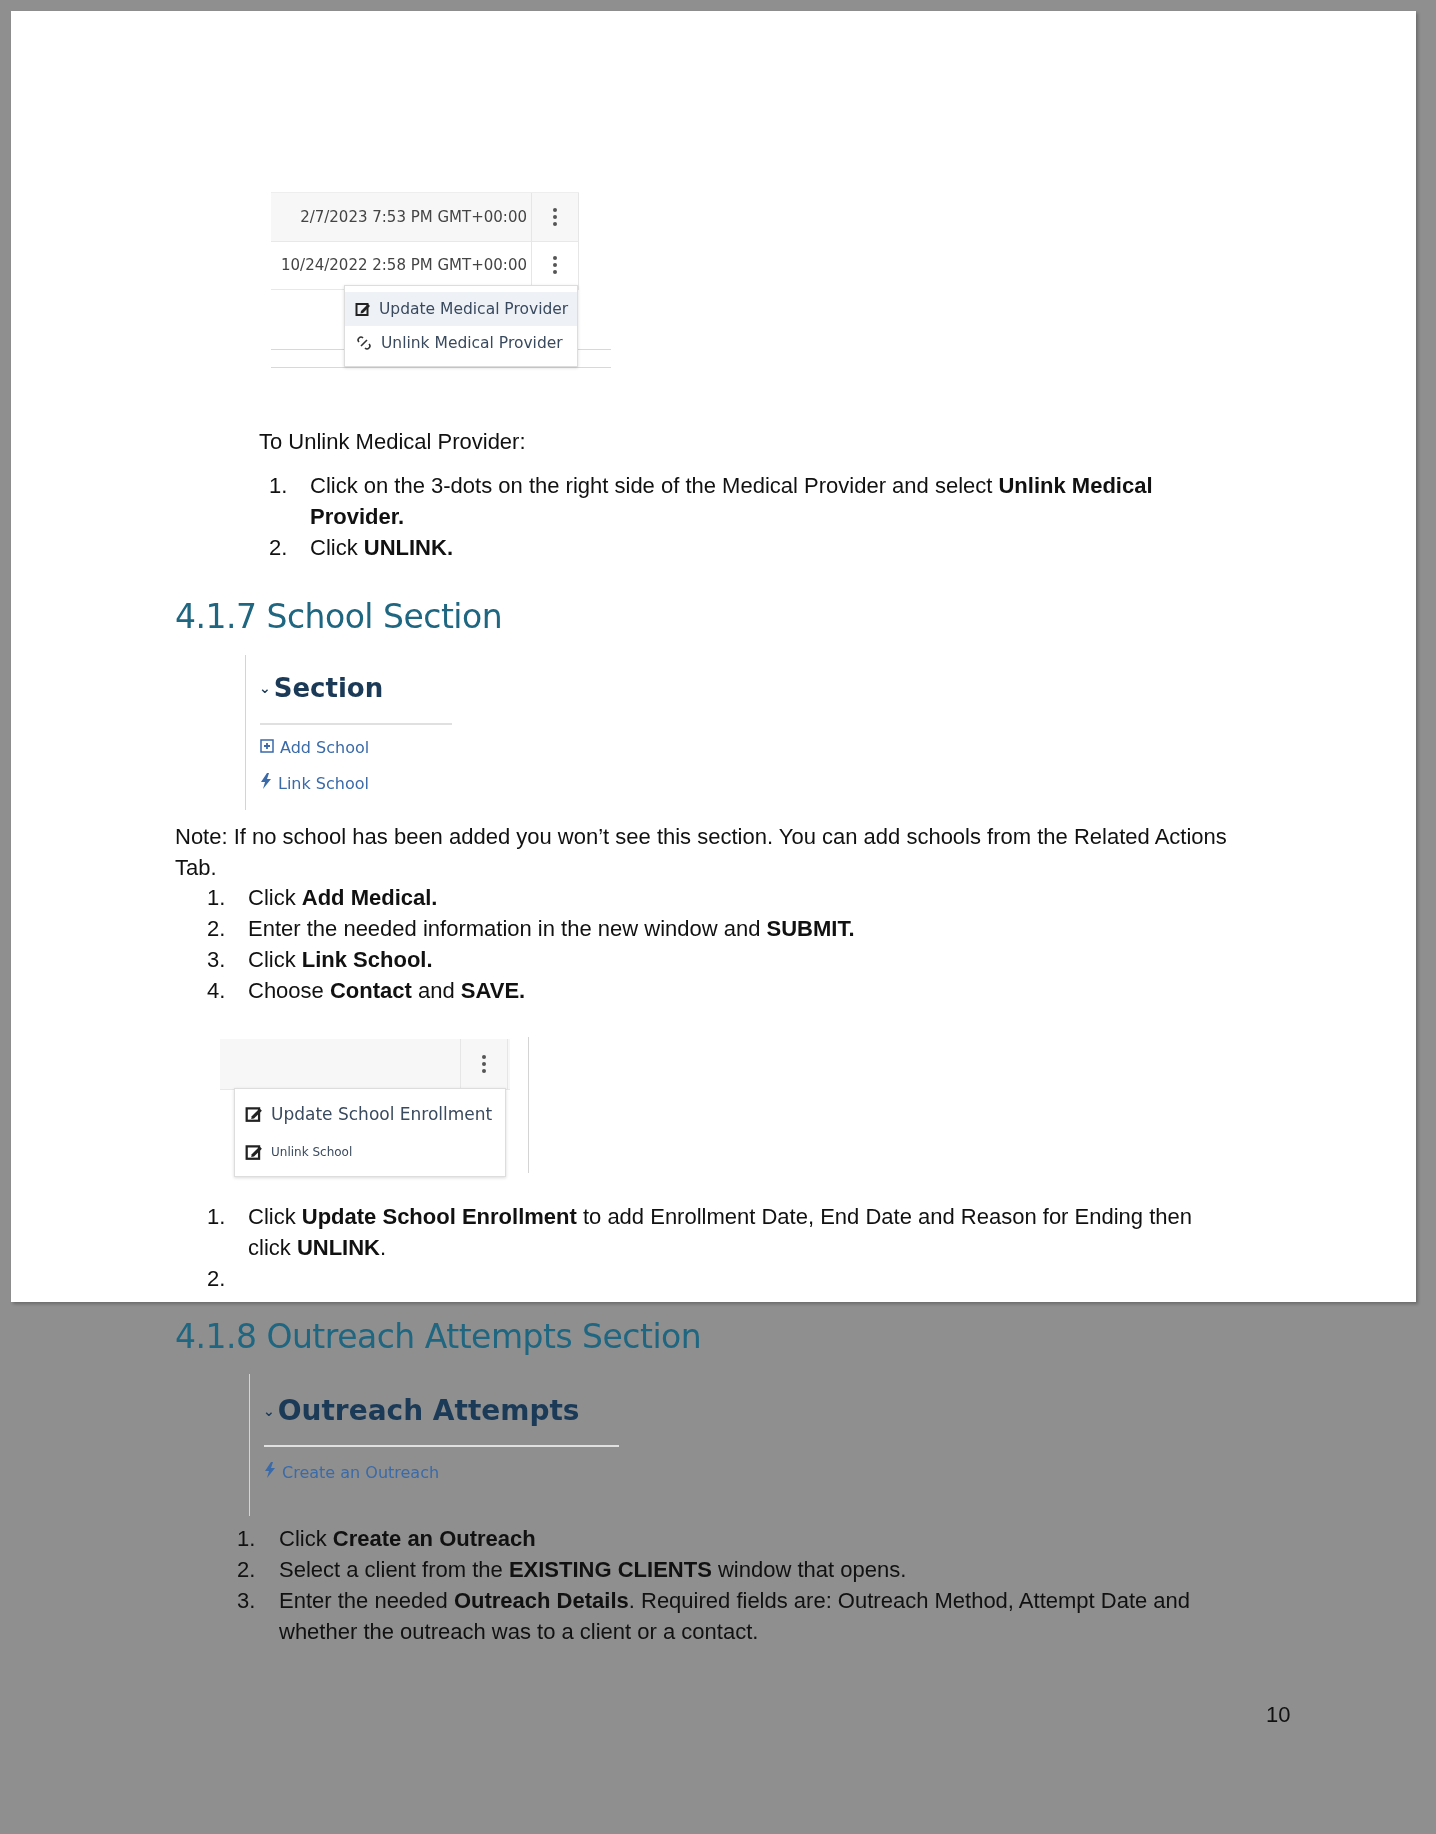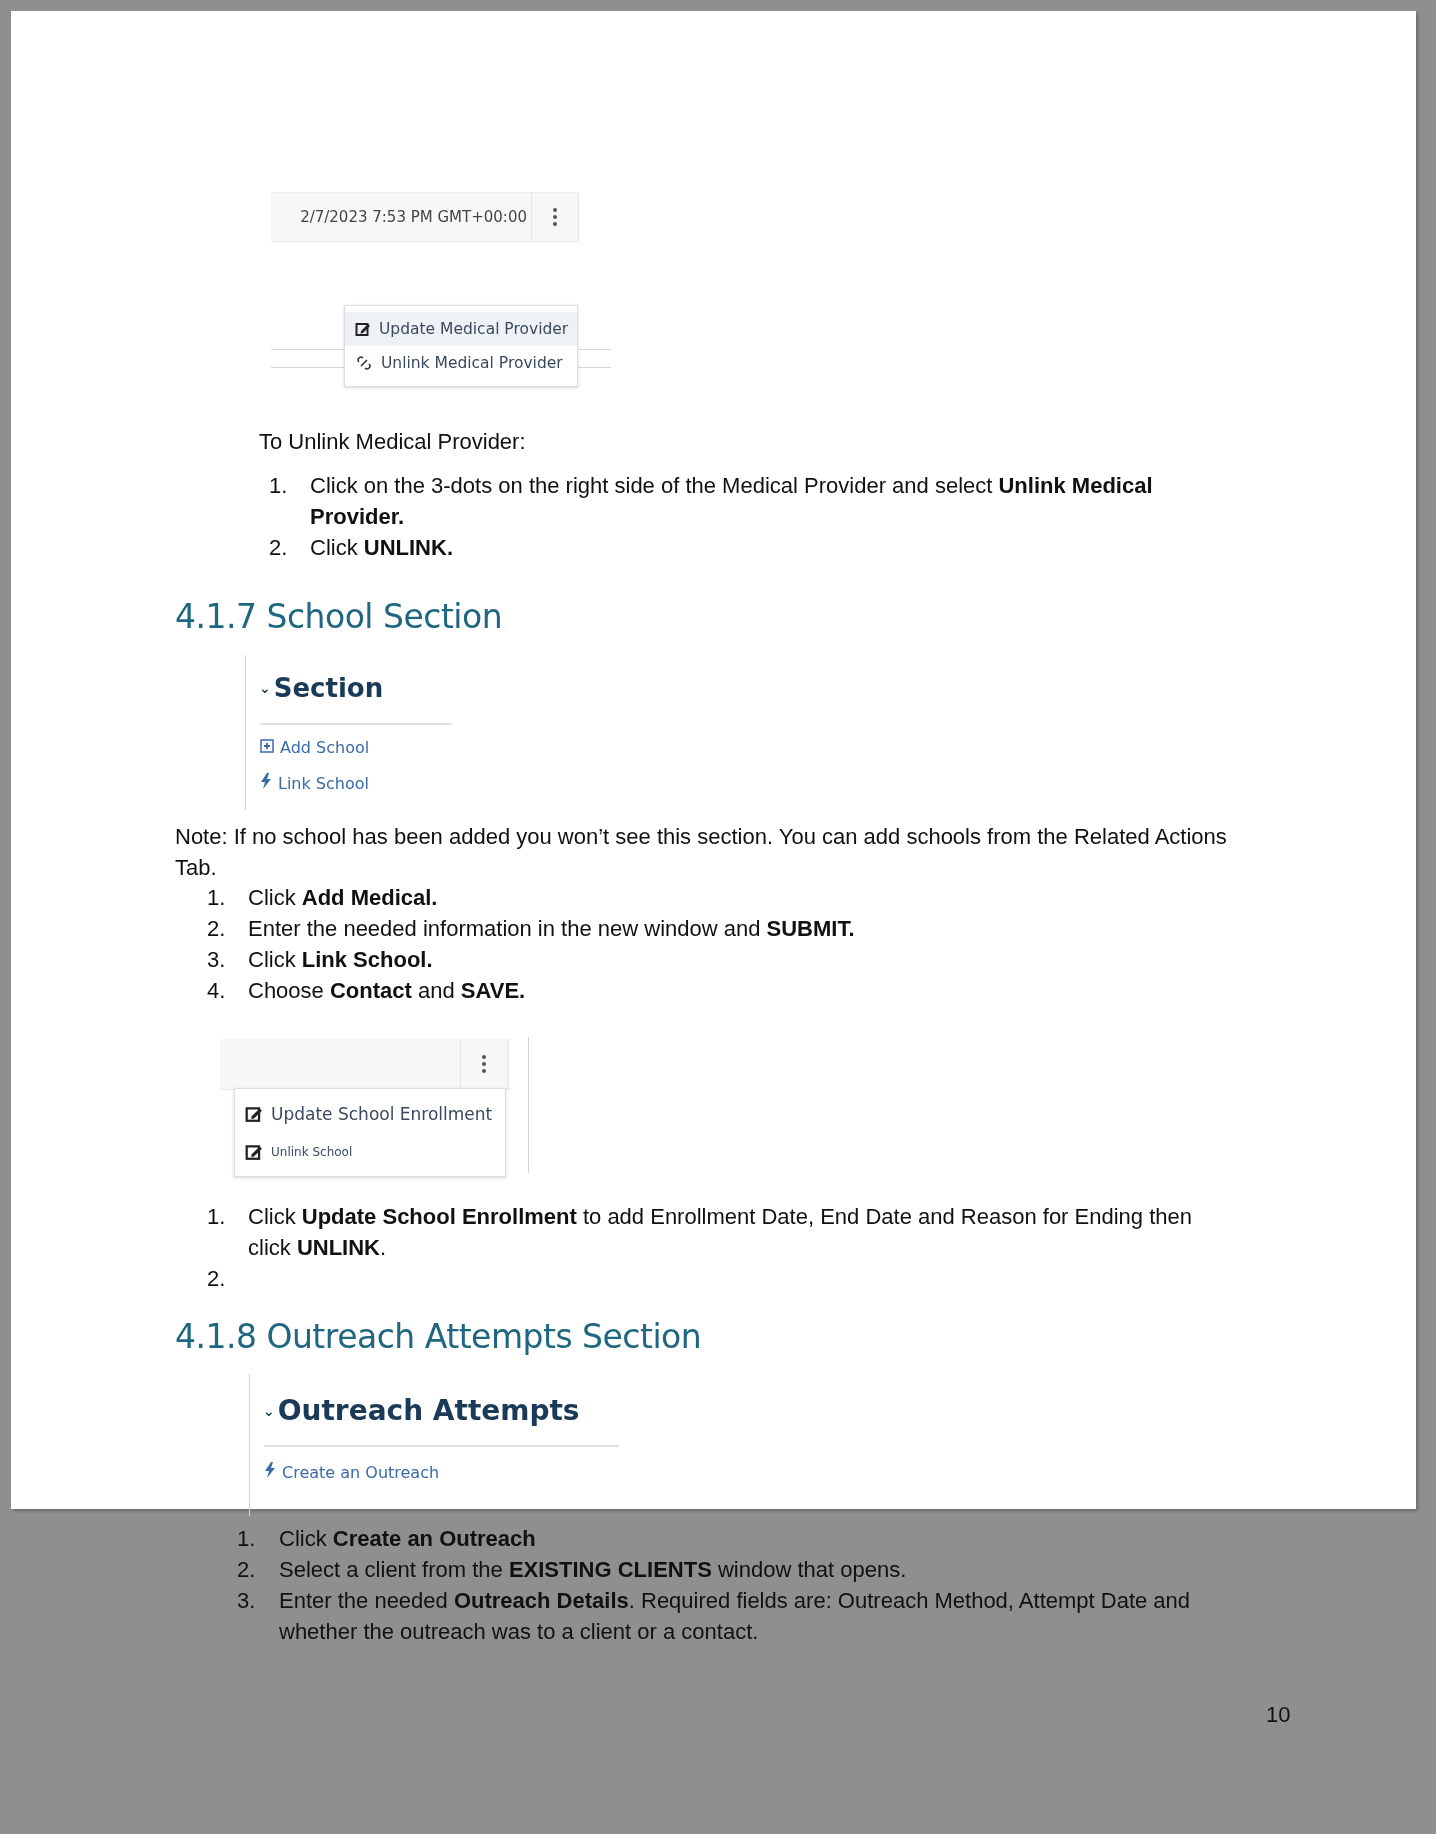--- a/index.html
+++ b/index.html
@@ -6,21 +6,21 @@
   body {
     width: 1436px; height: 1834px;
     background: #8f8f8f;
     position: relative;
     overflow: hidden;
     font-family: "Liberation Sans", sans-serif;
     color: #111;
   }
   .page {
     position: absolute; left: 11px; top: 11px;
-    width: 1405px; height: 1498px;
+    width: 1405px; height: 1291px;
     background: #ffffff;
     box-shadow: 2px 2px 3px rgba(0,0,0,0.25);
   }
   .abs { position: absolute; }
   .body-text { font-size: 22px; line-height: 31px; color: #111; }
   .h2 {
     position: absolute; font-size: 33px; color: #1f6680;
     font-family: "DejaVu Sans", sans-serif; letter-spacing: -0.5px;
   }
   ol.steps { list-style: none; margin: 0; padding: 0; position: absolute; }
@@ -73,23 +73,31 @@
 
   <div class="shot" style="left:260px; top:170px; width:345px; height:195px;">
     <div class="table-row" style="top:11px; background:#f7f7f7; border-top:1px solid #eee;">
       <span class="row-date">2/7/2023 7:53 PM GMT+00:00</span>
       <div class="kebab">
           <i></i>
           <i></i>
           <i></i>
         </div>
     </div>
+    <div class="table-row" style="top:60px;">
+      <span class="row-date">10/24/2022 2:58 PM GMT+00:00</span>
+      <div class="kebab">
+          <i></i>
+          <i></i>
+          <i></i>
+        </div>
+    </div>
     <div class="hline" style="left:0; top:168px; width:340px; height:1px; background:#d8d8d8;"></div>
     <div class="hline" style="left:0; top:186px; width:340px; height:1px; background:#d8d8d8;"></div>
-    <div class="menu" style="left:73px; top:104px; width:232px; height:80px;margin-top:20px;">
+    <div class="menu" style="left:73px; top:104px; width:232px; height:80px;">
       <div class="menu-item hl" style="height:34px; margin-top:6px;">
         <span class="ico">
           <svg width="16" height="16" viewBox="0 0 16 16">
               <rect x="1.5" y="3" width="11" height="11" fill="none" stroke="#222" stroke-width="2"></rect>
               <path d="M6 10 L13 3 L15 5 L8 12 L5.5 12.5 Z" fill="#222"></path>
             </svg>
         </span>
         <span>Update Medical Provider</span>
       </div>
       <div class="menu-item" style="height:34px;align-items:center;">

